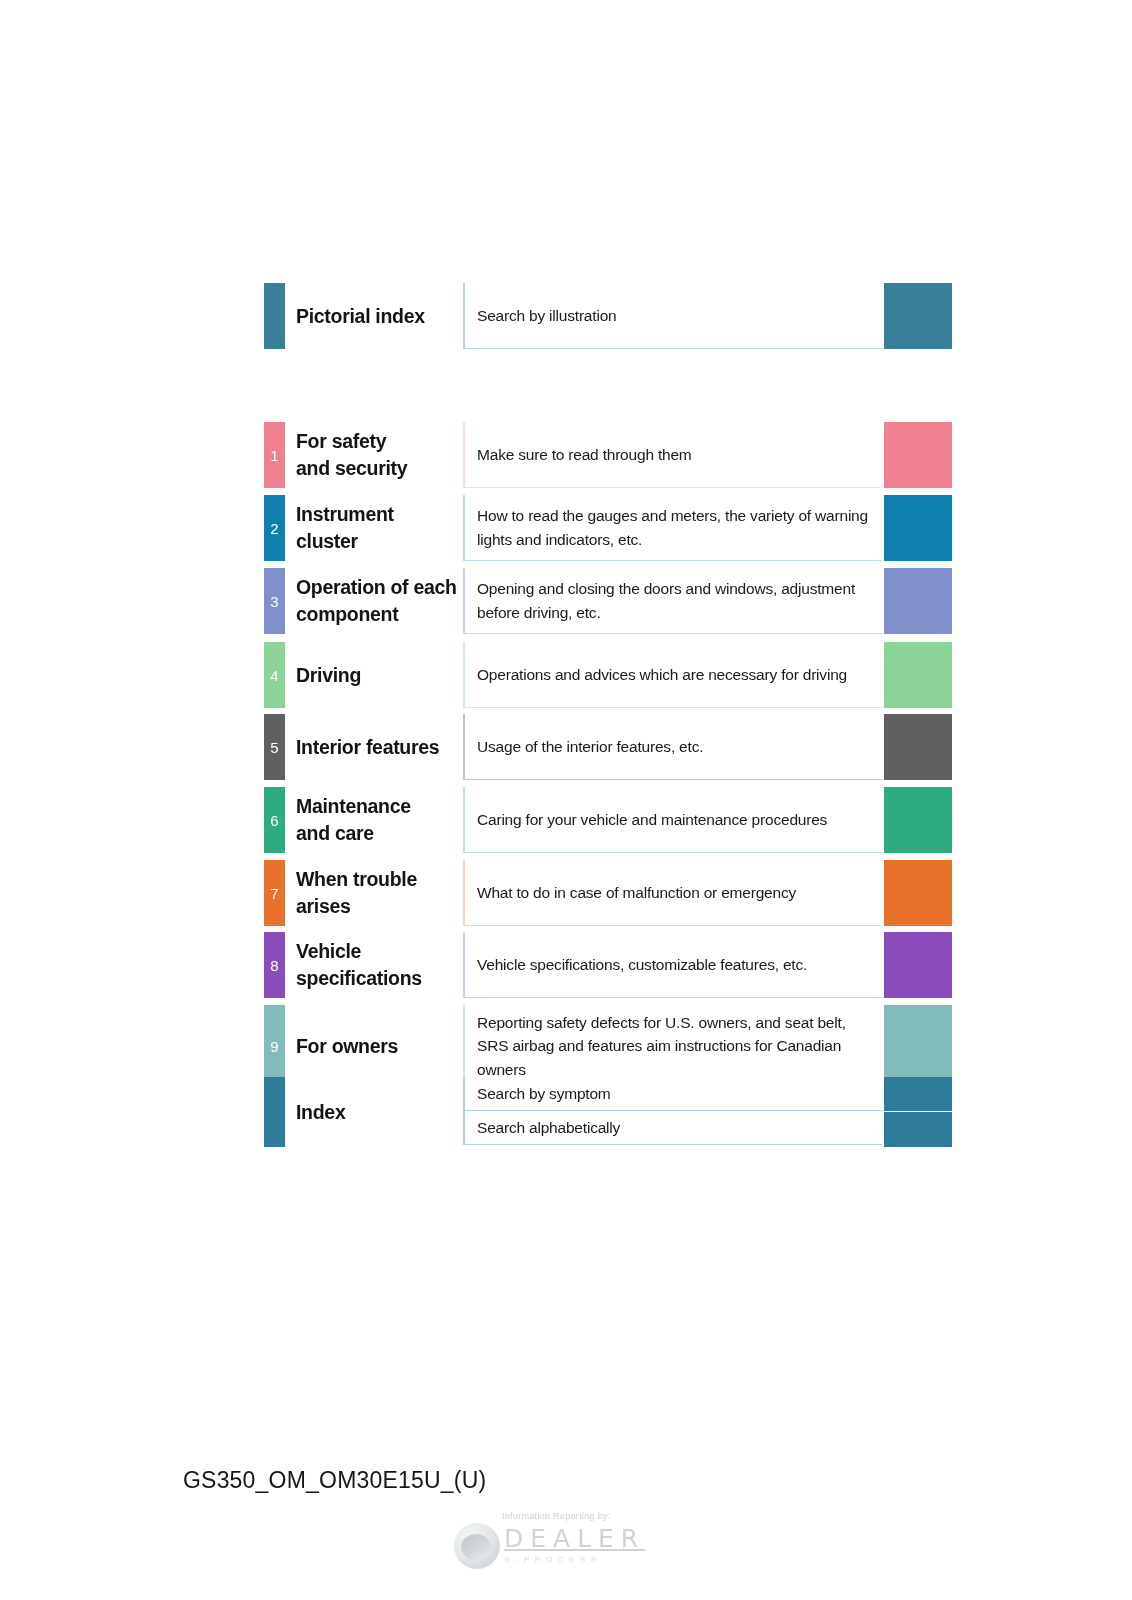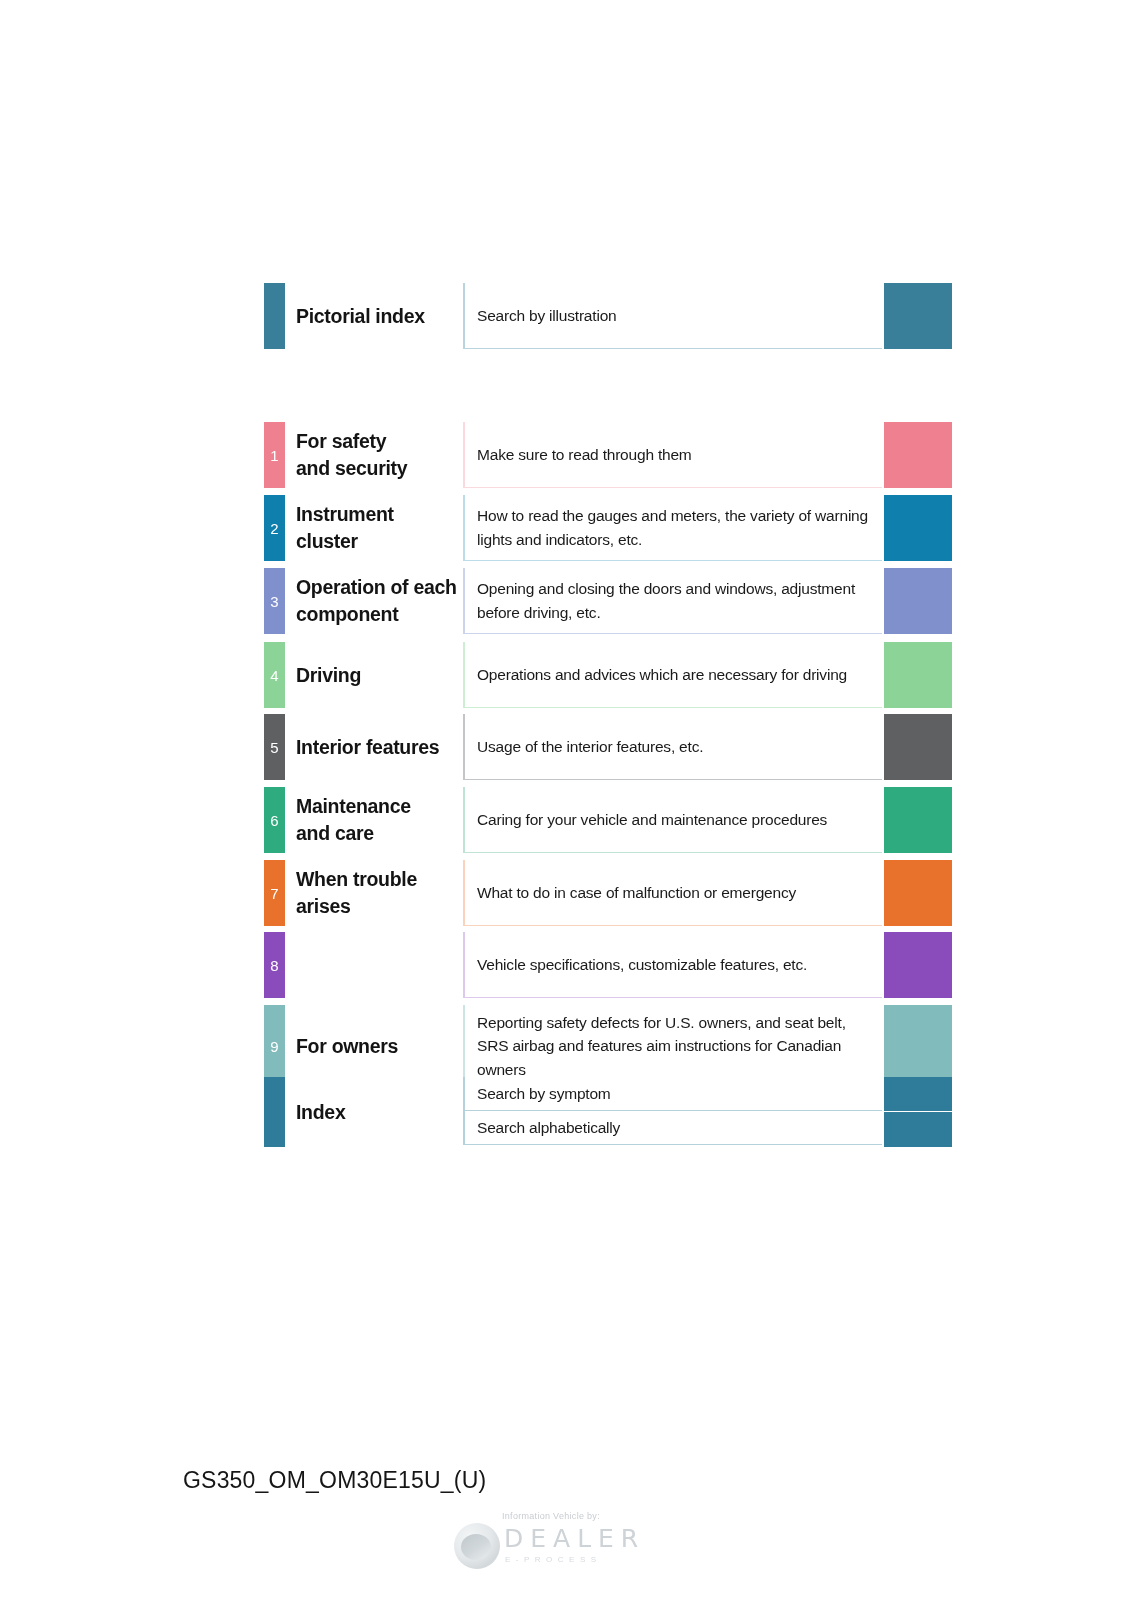--- a/index.html
+++ b/index.html
@@ -123,20 +123,21 @@
     opacity: .85;
   }
   #dealer-logo .wordmark {
     position: absolute;
     left: 52px; top: 13px;
     font-size: 25px;
     letter-spacing: 7px;
     color: #ced3d7;
     font-family: "DejaVu Sans", sans-serif;
     white-space: nowrap;
+    text-decoration: underline;
   }
   #dealer-logo .subword {
     position: absolute;
     left: 53px; top: 44px;
     font-size: 8px;
     letter-spacing: 5.5px;
     color: #d7dbdf;
     white-space: nowrap;
   }
 </style>
@@ -273,20 +274,26 @@
           <span>What to do in case of malfunction or emergency</span>
         </div>
         <div></div>
         <div class="right-block" style="background: rgb(232, 113, 43);"></div>
       </div>
       <div class="toc-row" style="top: 927px; height: 66px;">
         <div class="tab-bar" style="background: rgb(138, 76, 187);">
           <span class="tab-num">8</span>
         </div>
         <div></div>
+        <div class="sec-title">
+          <div>
+            <span class="t-line">Vehicle</span>
+            <span class="t-line">specifications</span>
+          </div>
+        </div>
         <div class="desc-box" style="border-left: 2px solid rgb(221, 201, 236); border-bottom: 1px solid rgb(221, 201, 236);">
           <span>Vehicle specifications, customizable features, etc.</span>
         </div>
         <div></div>
         <div class="right-block" style="background: rgb(138, 76, 187);"></div>
       </div>
       <div class="toc-row" style="top: 1000px; height: 68px;">
         <div class="tab-bar" style="background: rgb(130, 187, 188);">
           <span class="tab-num">9</span>
         </div>
@@ -323,19 +330,19 @@
         <div style="grid-area: block; display: flex; flex-direction: column;">
           <div style="height: 34px; background: rgb(46, 124, 153); margin-top: 0px;"></div>
           <div style="height: 35px; background: rgb(46, 124, 153); margin-top: 1px;"></div>
         </div>
       </div>
     </div>
 
   <div id="doc-code">GS350_OM_OM30E15U_(U)</div>
 
   <div id="dealer-logo">
-    <div class="provided">Information Vehicle by:</div>
+    <div class="provided">Information Reporting by:</div>
     <div class="globe"></div>
     <div class="wordmark">DEALER</div>
     <div class="subword">E-PROCESS</div>
   </div>
 
 </div>
 
 </body></html>

